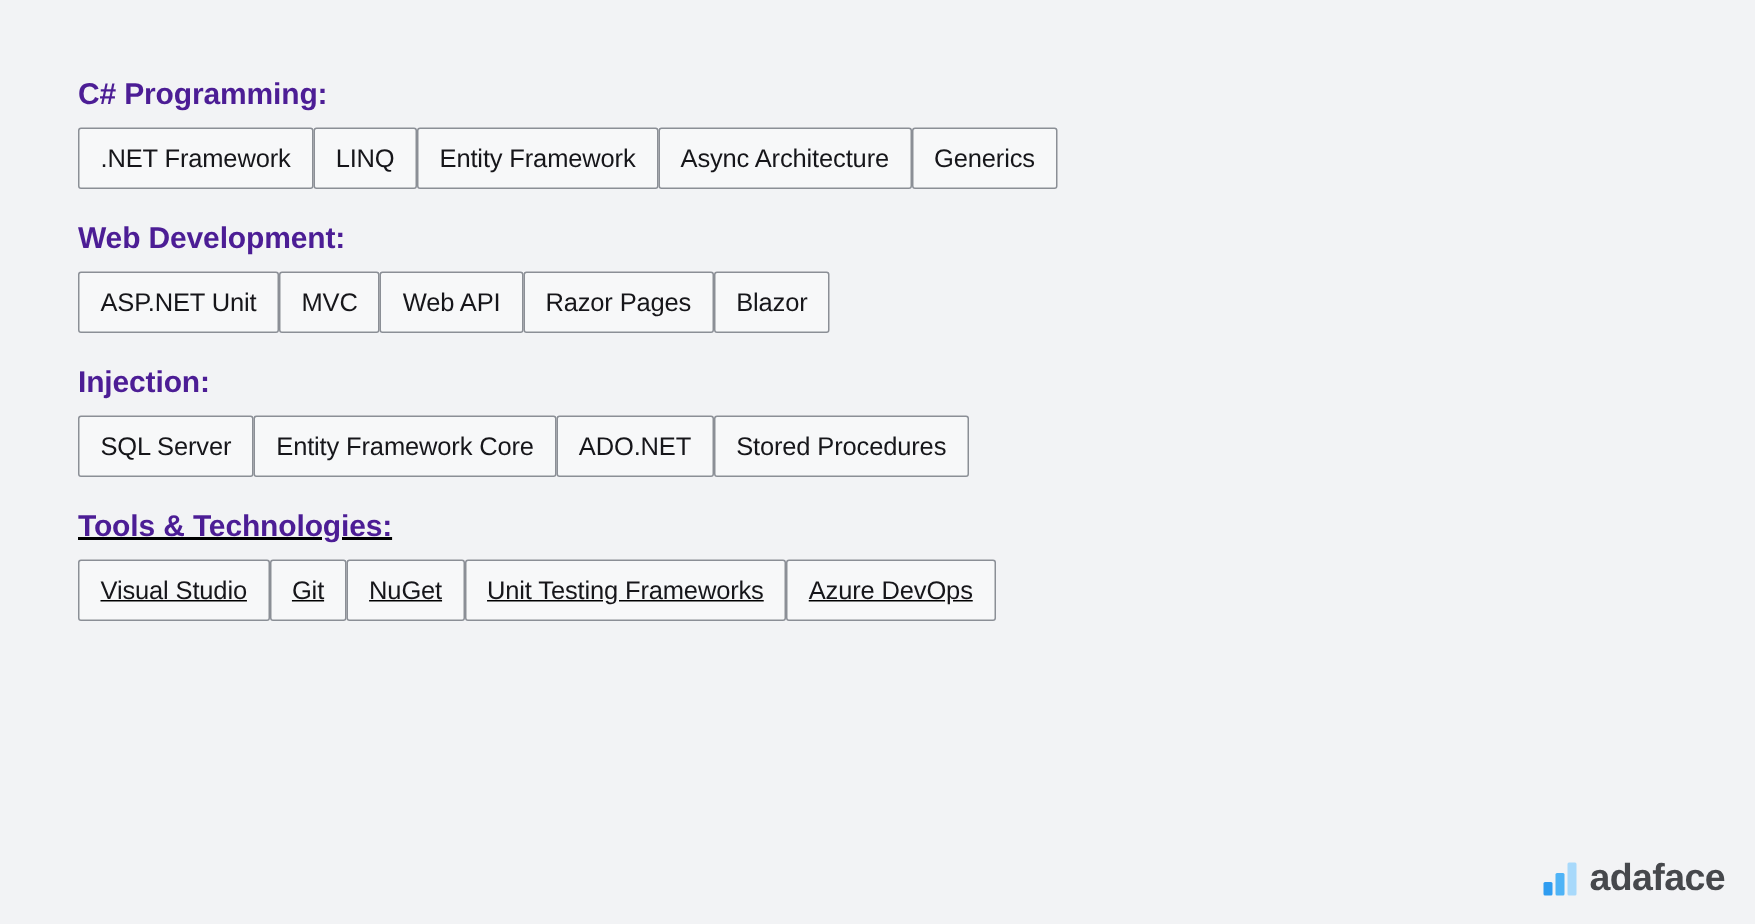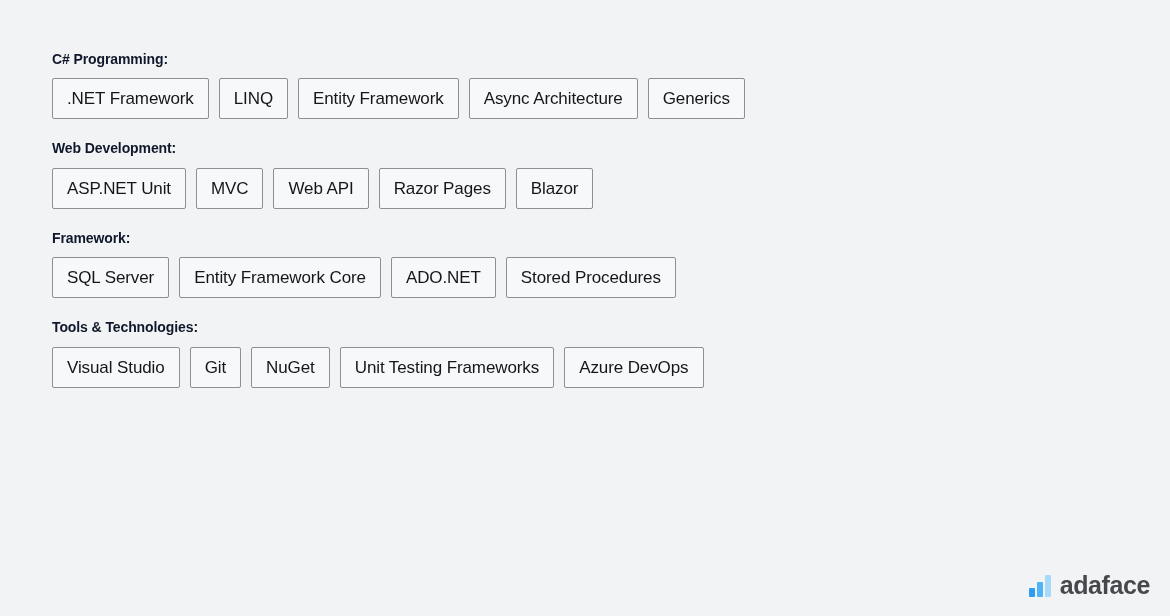--- a/index.html
+++ b/index.html
@@ -22,36 +22,36 @@
     left: 52px;
     top: 52px;
     width: 1060px;
   }
 
   .section {
     margin-bottom: 22px;
   }
   .section:last-of-type {
     margin-bottom: 0;
+    text-decoration: underline;
   }
 
   .section-heading {
-    font-size: 14px;
+    font-size: 20px;
     font-weight: bold;
-    color: #0f172a;
+    color: #4c1d95;
     letter-spacing: -0.1px;
     line-height: 1.1;
     margin: 0 0 11px 0;
     white-space: nowrap;
   }
 
   .tag-row {
     display: flex;
     flex-wrap: wrap;
-    gap: 10px;
     align-items: flex-start;
   }
 
   .tag {
     box-sizing: border-box;
     height: 41px;
     display: inline-flex;
     align-items: center;
     justify-content: center;
     padding: 0 14px;
@@ -115,21 +115,21 @@
       <div class="section-heading">Web Development:</div>
       <div class="tag-row">
         <span class="tag">ASP.NET Unit</span>
         <span class="tag">MVC</span>
         <span class="tag">Web API</span>
         <span class="tag">Razor Pages</span>
         <span class="tag">Blazor</span>
       </div>
     </div>
     <div class="section">
-      <div class="section-heading">Framework:</div>
+      <div class="section-heading">Injection:</div>
       <div class="tag-row">
         <span class="tag">SQL Server</span>
         <span class="tag">Entity Framework Core</span>
         <span class="tag">ADO.NET</span>
         <span class="tag">Stored Procedures</span>
       </div>
     </div>
     <div class="section">
       <div class="section-heading">Tools &amp; Technologies:</div>
       <div class="tag-row">

